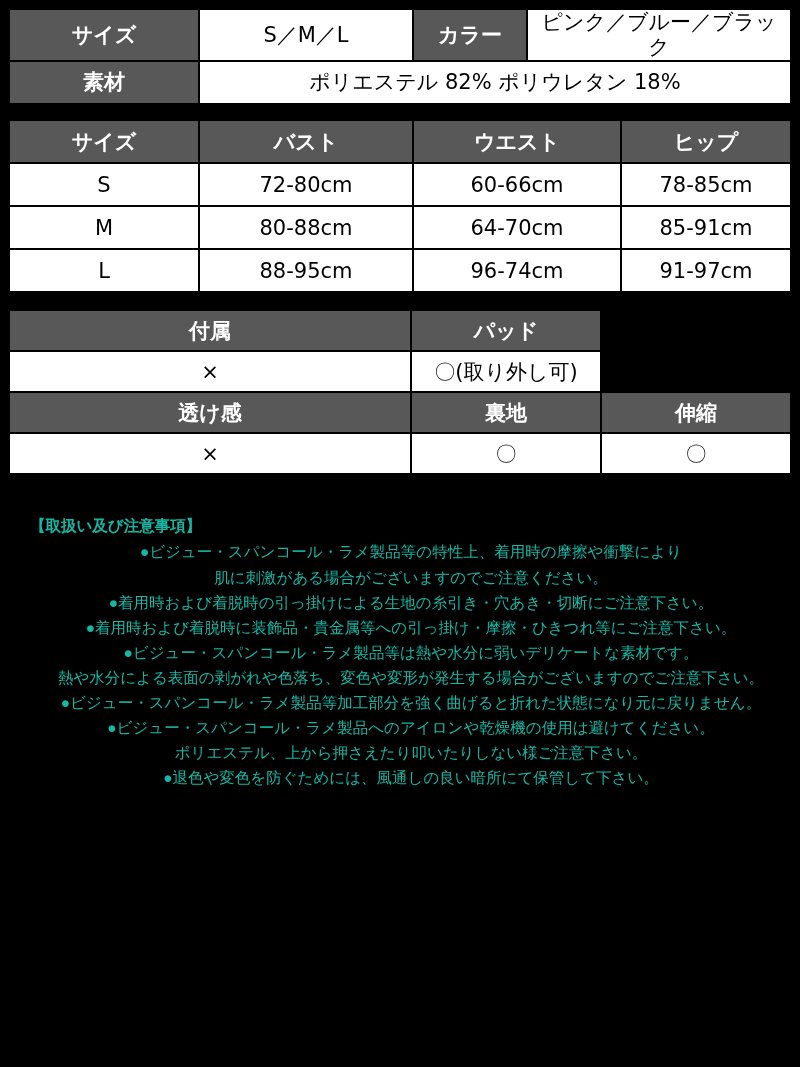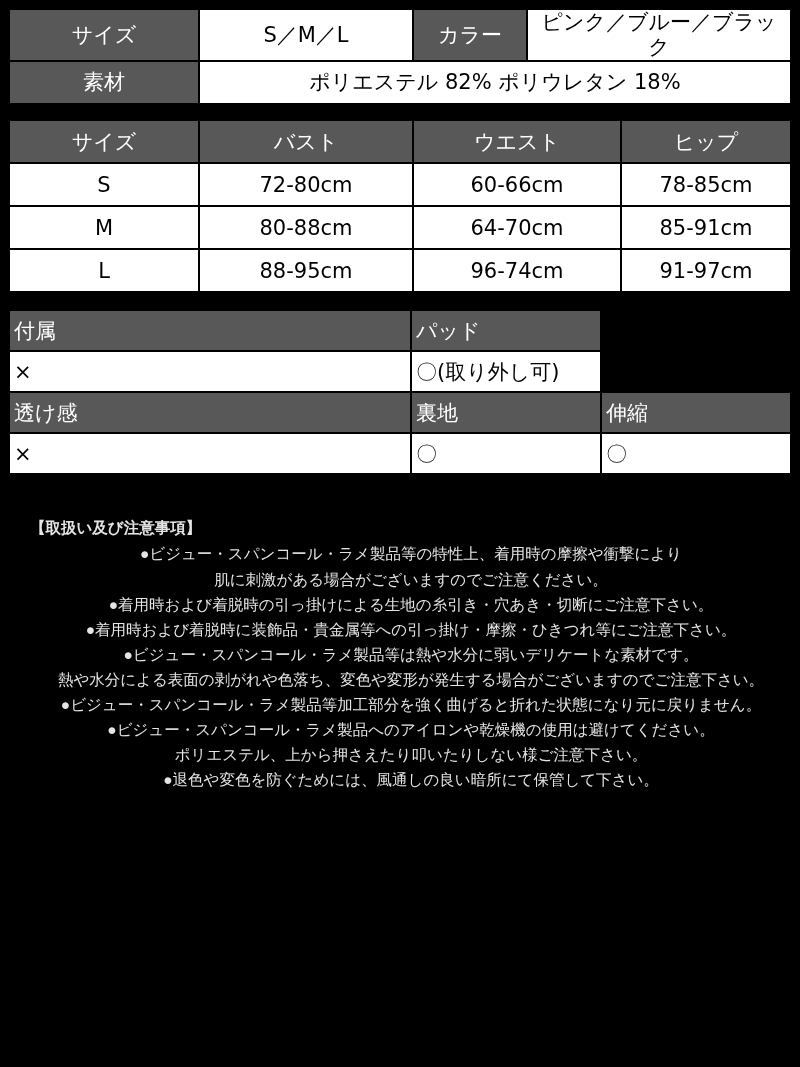--- a/index.html
+++ b/index.html
@@ -34,21 +34,21 @@
     height: 41px;
     text-align: center;
     vertical-align: middle;
     font-size: 21px;
     line-height: 1.2;
     padding: 0 4px;
   }
   .hdr {
     background: #585858;
     color: #ffffff;
-    font-weight: normal;
+    font-weight: bold;
   }
   .val {
     background: #ffffff;
     color: #000000;
   }
 
   .gap-14 { height: 14px; }
   .gap-16 { height: 16px; }
 
   .size-table td {
@@ -56,32 +56,33 @@
     height: 41px;
     text-align: center;
     vertical-align: middle;
     font-size: 21px;
     padding: 0 4px;
   }
 
   .feat-table td {
     border: 2px solid #000000;
     height: 39px;
+    text-align: center;
     vertical-align: middle;
     font-size: 21px;
     padding: 0 4px;
   }
 
   .notes {
     margin-top: 40px;
     padding-left: 22px;
     font-size: 15.5px;
     line-height: 1.62;
-    color: #e5e5e5;
-    font-family: Liberation Sans, sans-serif;
+    color: #14b8a6;
+    font-family: Liberation Mono, monospace;
   }
   .notes-title {
     font-weight: bold;
     margin-bottom: 1px;
   }
   .notes-line {
     white-space: pre;
     text-align: center;
   }
 </style>

